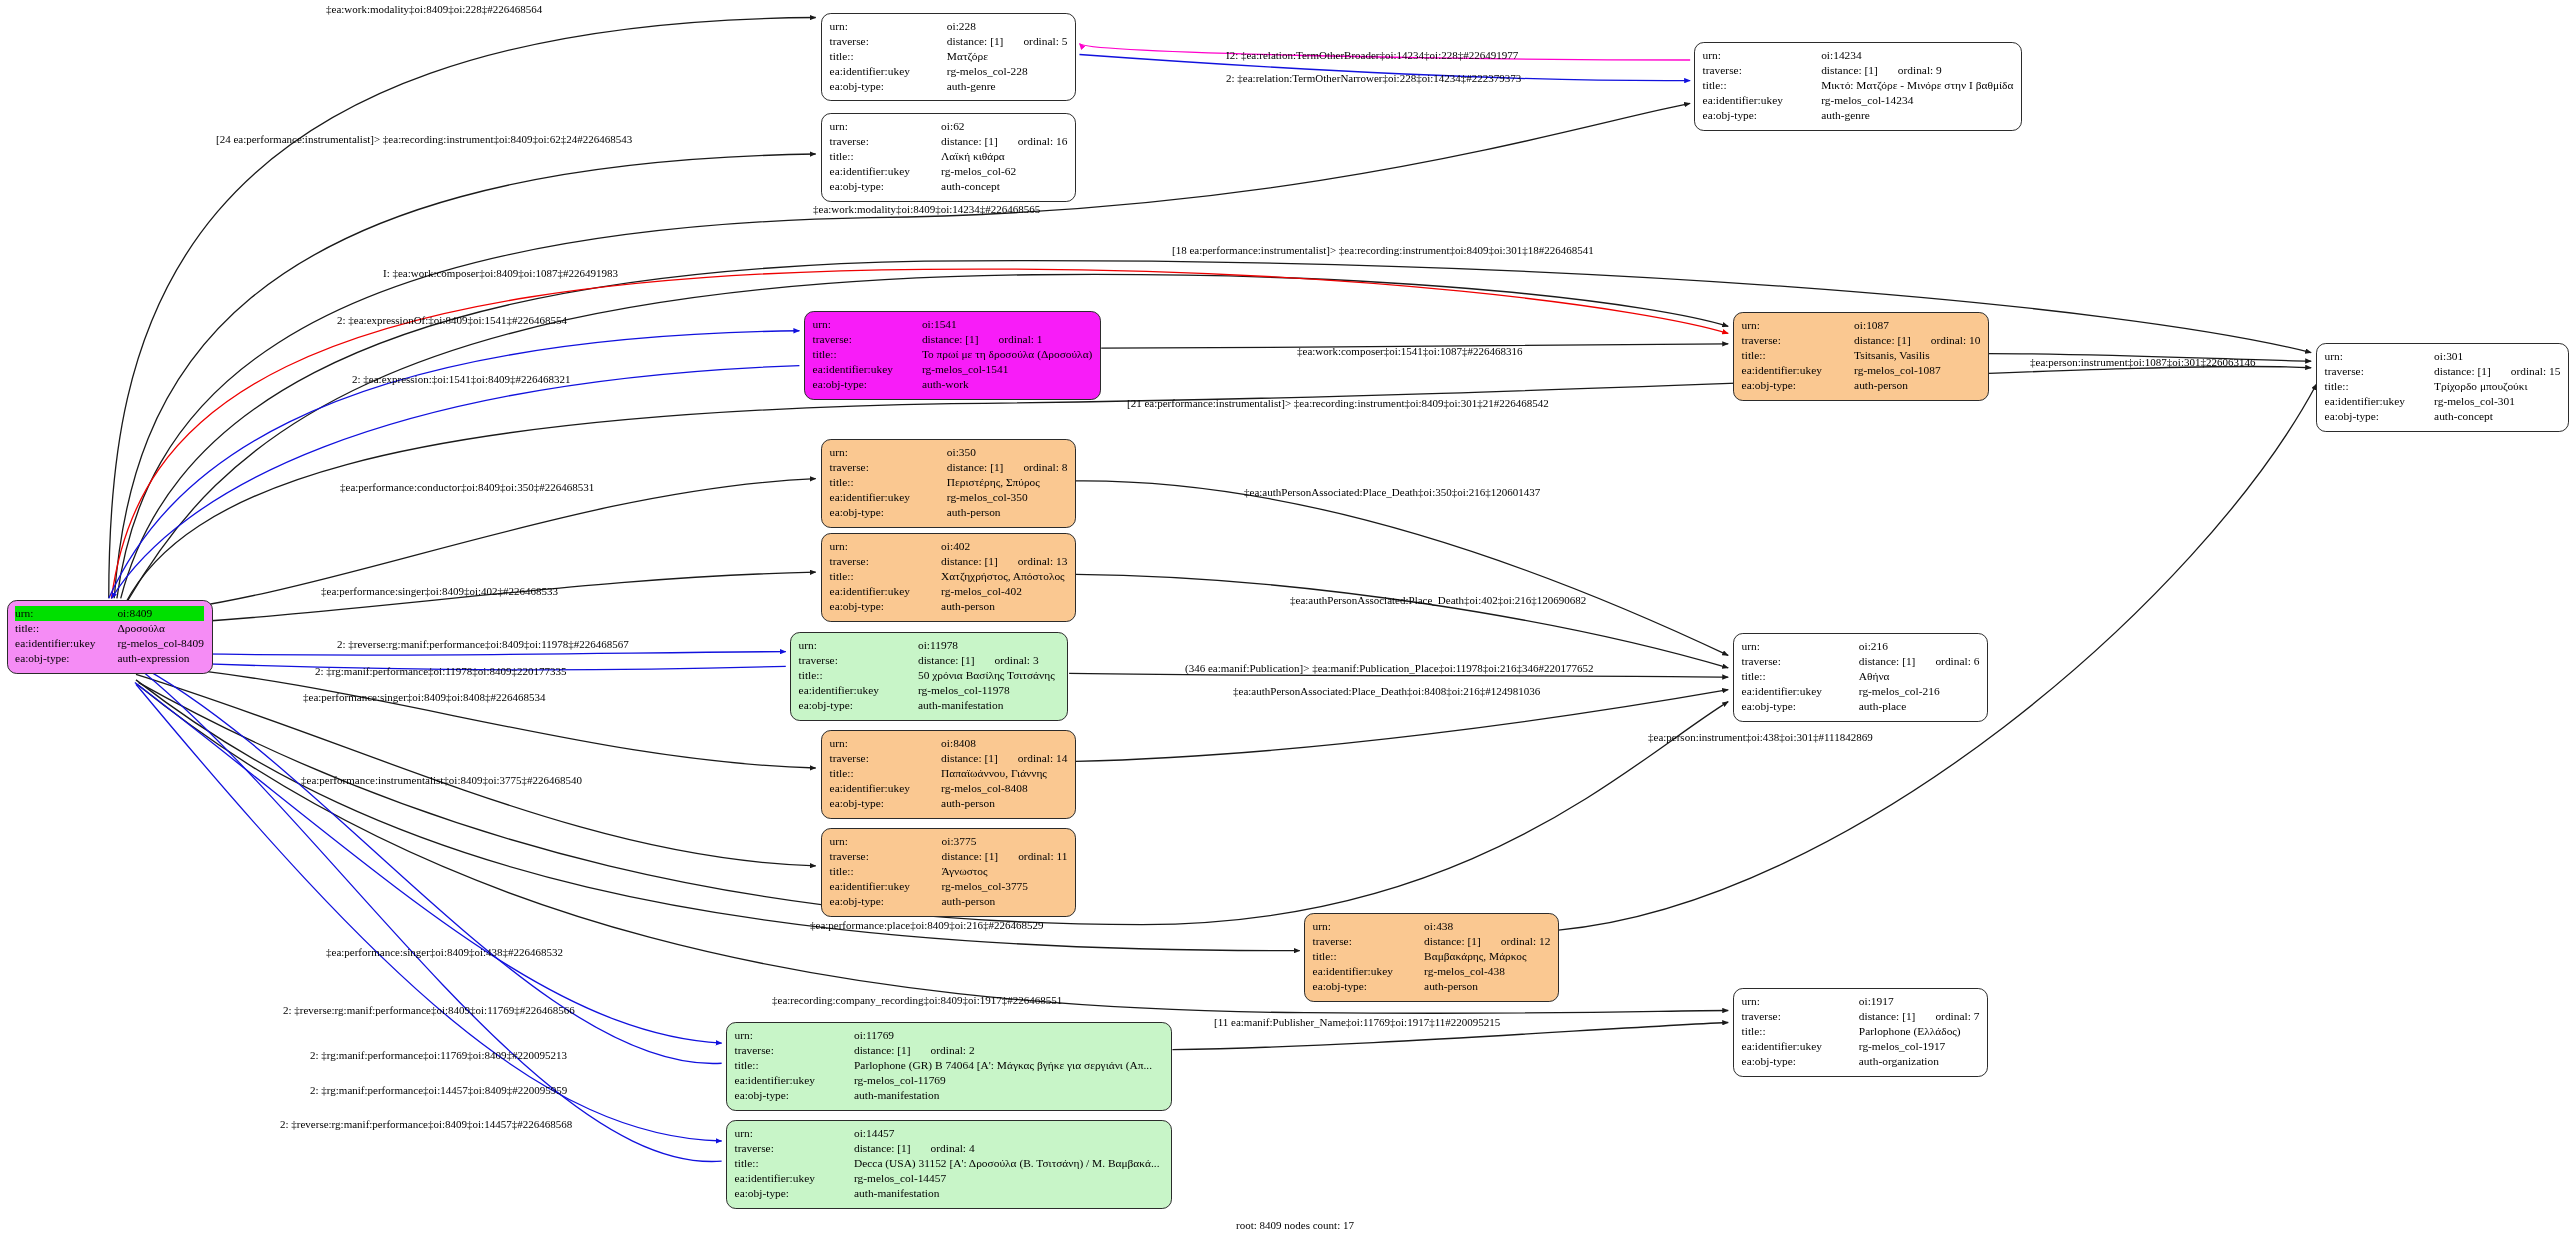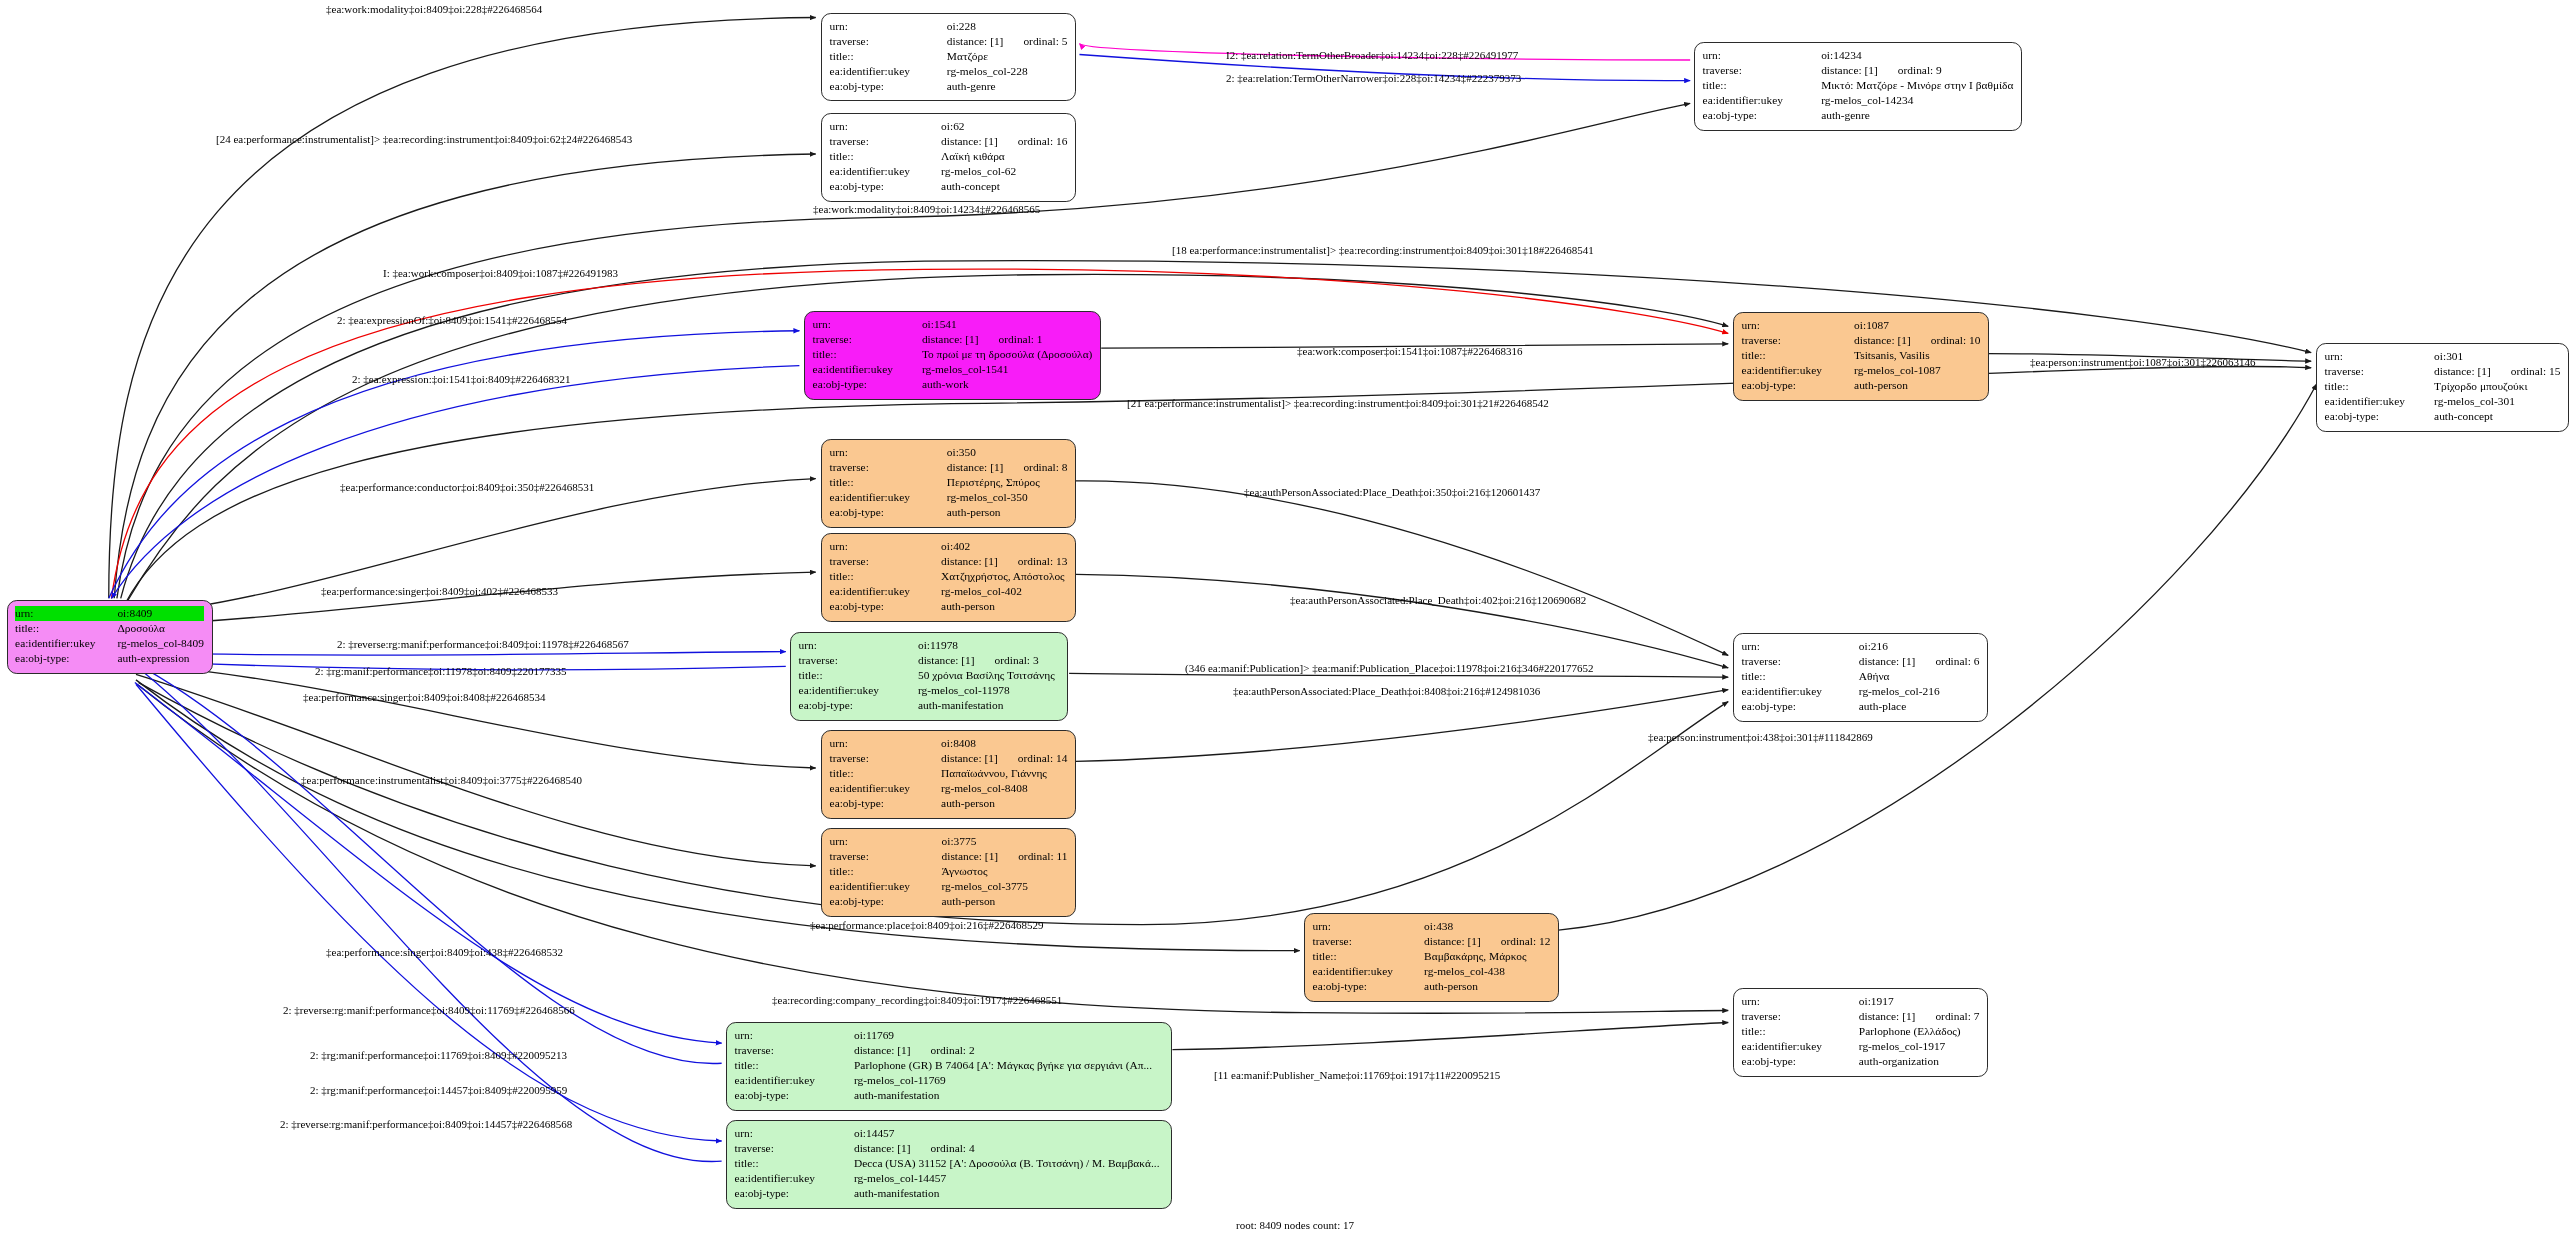--- a/index.html
+++ b/index.html
@@ -576,20 +576,20 @@
       <div class="elabel" style="left: 1185px; top: 662px;">(346 ea:manif:Publication]&gt; ‡ea:manif:Publication_Place‡oi:11978‡oi:216‡346#220177652</div>
       <div class="elabel" style="left: 303px; top: 691px;">‡ea:performance:singer‡oi:8409‡oi:8408‡#226468534</div>
       <div class="elabel" style="left: 1233px; top: 685px;">‡ea:authPersonAssociated:Place_Death‡oi:8408‡oi:216‡#124981036</div>
       <div class="elabel" style="left: 301px; top: 774px;">‡ea:performance:instrumentalist‡oi:8409‡oi:3775‡#226468540</div>
       <div class="elabel" style="left: 1648px; top: 731px;">‡ea:person:instrument‡oi:438‡oi:301‡#111842869</div>
       <div class="elabel" style="left: 810px; top: 919px;">‡ea:performance:place‡oi:8409‡oi:216‡#226468529</div>
       <div class="elabel" style="left: 326px; top: 946px;">‡ea:performance:singer‡oi:8409‡oi:438‡#226468532</div>
       <div class="elabel" style="left: 772px; top: 994px;">‡ea:recording:company_recording‡oi:8409‡oi:1917‡#226468551</div>
       <div class="elabel" style="left: 283px; top: 1004px;">2: ‡reverse:rg:manif:performance‡oi:8409‡oi:11769‡#226468566</div>
       <div class="elabel" style="left: 310px; top: 1049px;">2: ‡rg:manif:performance‡oi:11769‡oi:8409‡#220095213</div>
-      <div class="elabel" style="left: 1202px; top: 1069px; padding-left: 12px;">[11 ea:manif:Publisher_Name‡oi:11769‡oi:1917‡11#220095215</div>
+      <div class="elabel" style="left: 1202px; top: 1016px; padding-left: 12px;">[11 ea:manif:Publisher_Name‡oi:11769‡oi:1917‡11#220095215</div>
       <div class="elabel" style="left: 310px; top: 1084px;">2: ‡rg:manif:performance‡oi:14457‡oi:8409‡#220095959</div>
       <div class="elabel" style="left: 280px; top: 1118px;">2: ‡reverse:rg:manif:performance‡oi:8409‡oi:14457‡#226468568</div>
     </div>
 
   <div class="footer" style="left:1188px; top:1219px;">root: 8409 nodes count: 17</div>
 </div>
 
 
 </body></html>

